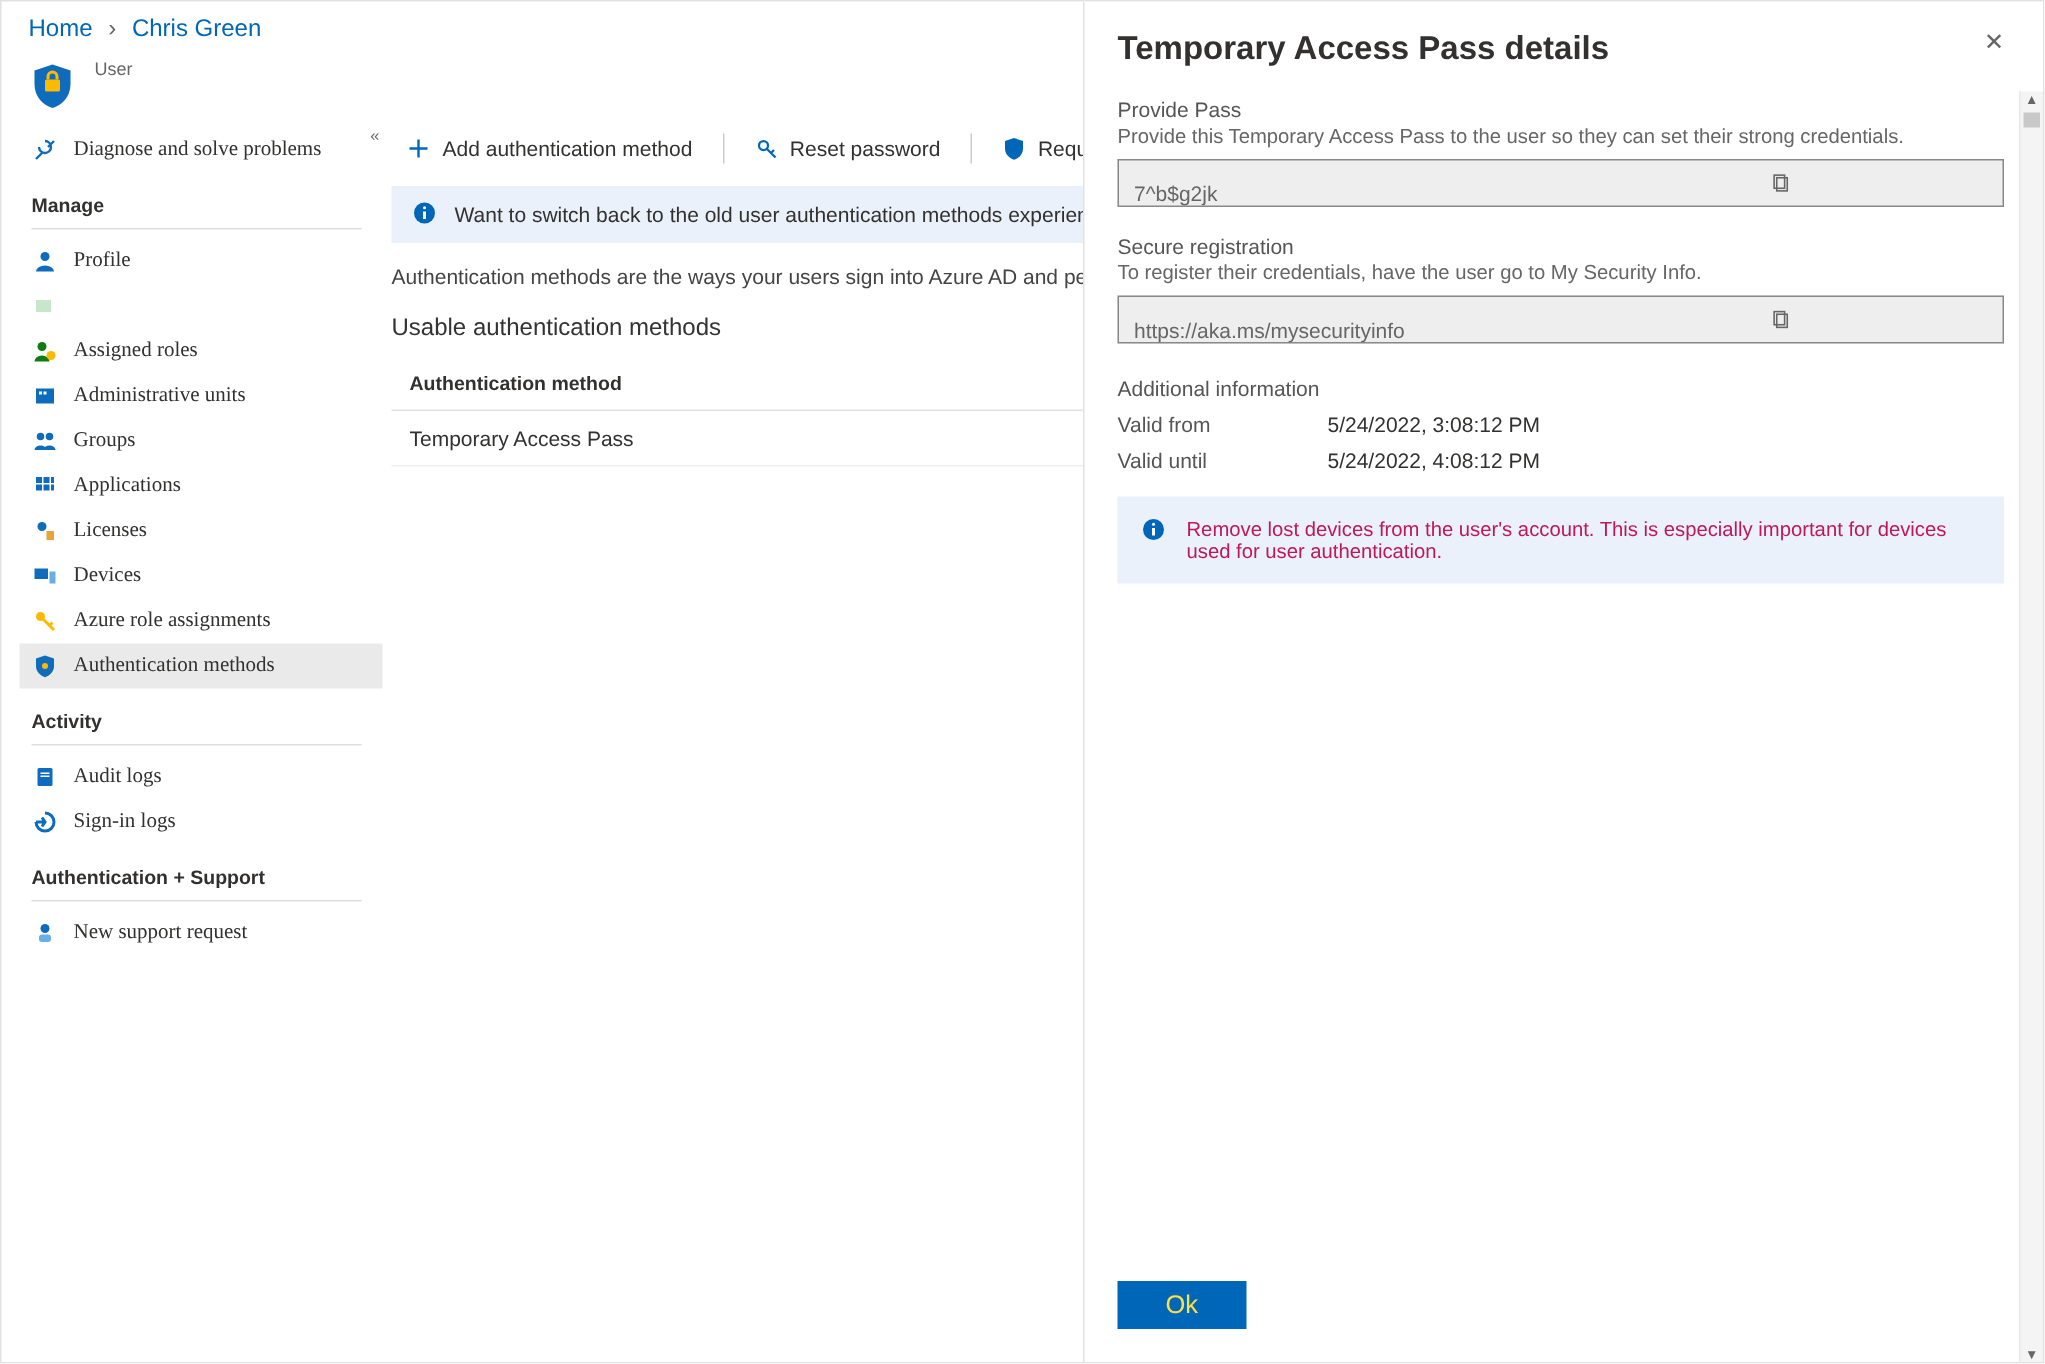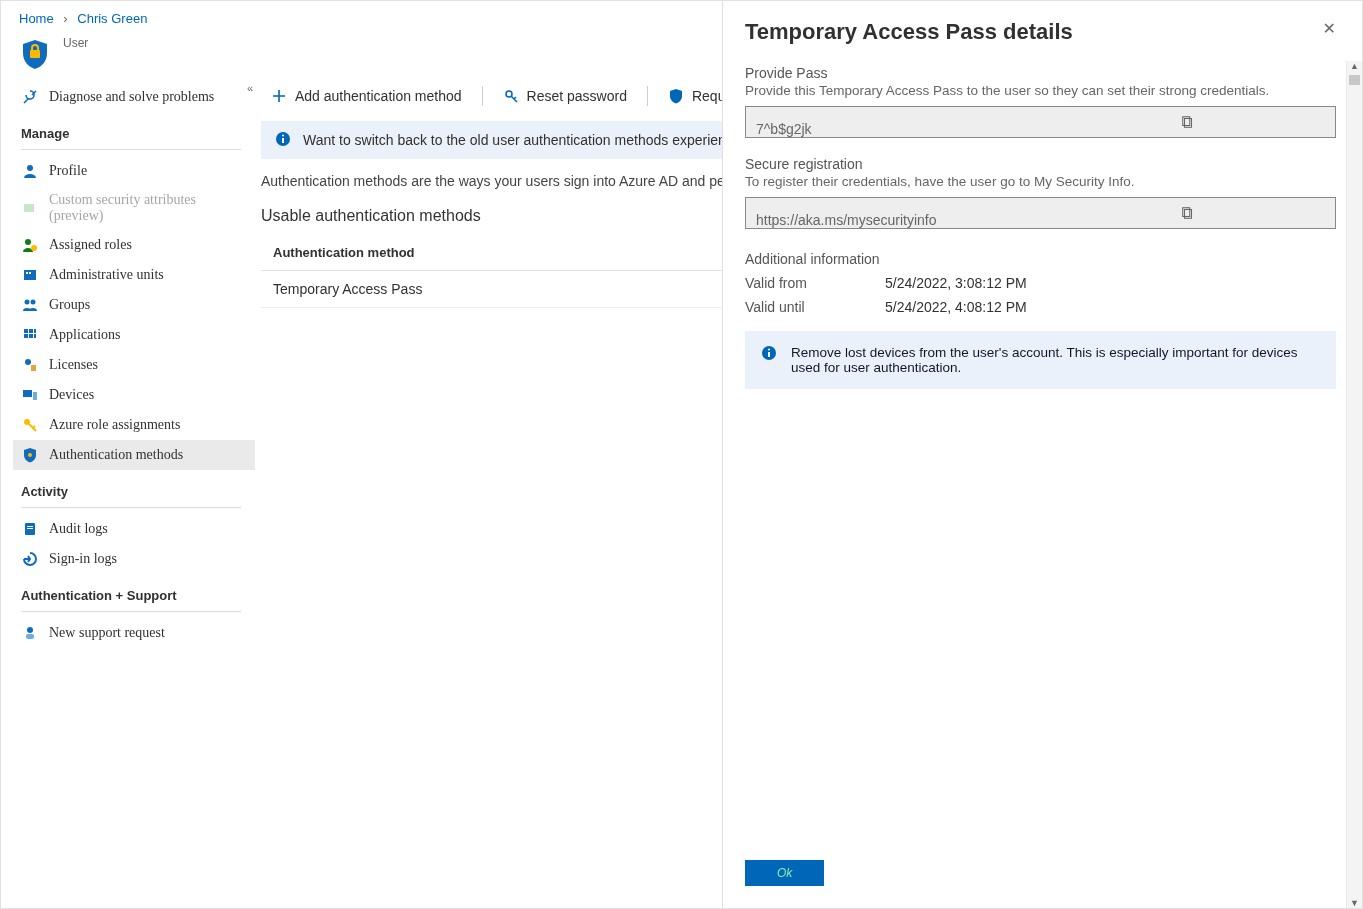--- a/index.html
+++ b/index.html
@@ -1,20 +1,20 @@
 <!DOCTYPE html>
 <html><head>
 <meta charset="utf-8">
 <style>
   * { box-sizing: border-box; }
   html,body { margin:0; padding:0; font-family: "Segoe UI", Arial, sans-serif; font-size:14px; color:#323130; background:#fff; }
   .app { width:1363px; height:909px; border:1px solid #e1e1e1; position:relative; overflow:hidden; }
 
   
-  .breadcrumb { padding:10px 18px 0 18px; font-size:13px; }
+  .breadcrumb { padding:10px 18px 0 18px; font-size:16px; }
   .breadcrumb a { color:#0067b8; text-decoration:none; }
   .breadcrumb .sep { color:#666; margin:0 6px; }
 
   
   .page-header { display:flex; align-items:flex-start; padding:8px 18px 6px 18px; gap:12px; }
   .page-header .shield { width:32px; height:32px; margin-top:4px; flex:none; }
   .page-header h1 { margin:0; font-weight:600; font-size:24px; }
   .page-header h1 .thin { font-weight:400; color:#555; }
   .page-header .sub { font-size:12px; color:#666; margin-top:2px; }
   .page-header .dots { color:#666; letter-spacing:2px; margin-left:6px; cursor:pointer; }
@@ -53,24 +53,24 @@
   .panel-body { padding:6px 22px 10px 22px; flex:1; overflow:auto; }
   .pb-scroll { border-right:4px solid transparent; }
   .panel-body .field-label { font-size:14px; color:#555; margin-top:4px; }
   .panel-body .field-desc { font-size:13.5px; color:#666; margin:2px 0 8px 0; }
   .ro-input { display:flex; align-items:flex-end; border:1px solid #8a8886; background:#eeeeee; height:32px; }
   .ro-input span { flex:1; padding:0 10px; font-size:14px; color:#666; }
   .ro-input .copy { width:30px; height:30px; display:flex; align-items:center; justify-content:center; cursor:pointer; color:#666; }
   .kv { display:flex; margin:8px 0; font-size:14px; }
   .kv .k { width:140px; color:#555; }
   .kv .v { color:#323130; }
-  .panel-info { background:#eaf1fb; display:flex; gap:12px; padding:14px 16px; margin-top:16px; font-size:13.5px; color:#0f172a; }
+  .panel-info { background:#eaf1fb; display:flex; gap:12px; padding:14px 16px; margin-top:16px; font-size:13.5px; color:#be185d; }
   .panel-info .ico { width:18px; height:18px; color:#0067b8; flex:none; }
   .panel-footer { padding:12px 22px 22px 22px; }
-  .btn-primary { background:#0067b8; color:#86efac; border:none; padding:6px 32px; font-size:12px; cursor:pointer;font-style:italic; }
+  .btn-primary { background:#0067b8; color:#fde047; border:none; padding:6px 32px; font-size:17px; cursor:pointer; }
 
   
   .panel-scroll { position:absolute; right:0; top:60px; width:16px; bottom:0; background:#f4f4f4; border-left:1px solid #e8e8e8; }
   .panel-scroll .thumb-top { position:absolute; top:0; left:2px; right:2px; height:14px; background:#c8c8c8; }
   .panel-scroll .arrow { position:absolute; left:0; right:0; text-align:center; font-size:9px; color:#666; }
 
   svg { display:block; }
 </style>
 </head>
 <body>
@@ -123,21 +123,20 @@
           </span>
         <span>Profile</span>
       </div>
 
       <div class="side-item disabled">
         <span class="ico">
             <svg viewBox="0 0 16 16" width="16" height="16">
               <rect x="2" y="4" width="10" height="8" fill="#c8e6c9"></rect>
             </svg>
           </span>
-        <span style="max-width:180px;">Custom security attributes (preview)</span>
       </div>
 
       <div class="side-item">
         <span class="ico">
             <svg viewBox="0 0 16 16" width="16" height="16">
               <circle cx="6" cy="5" r="3" fill="#107c10"></circle>
               <path d="M1 15 a5 4 0 0 1 10 0" fill="#107c10"></path>
               <circle cx="12" cy="11" r="3" fill="#ffb900"></circle>
             </svg>
           </span>

